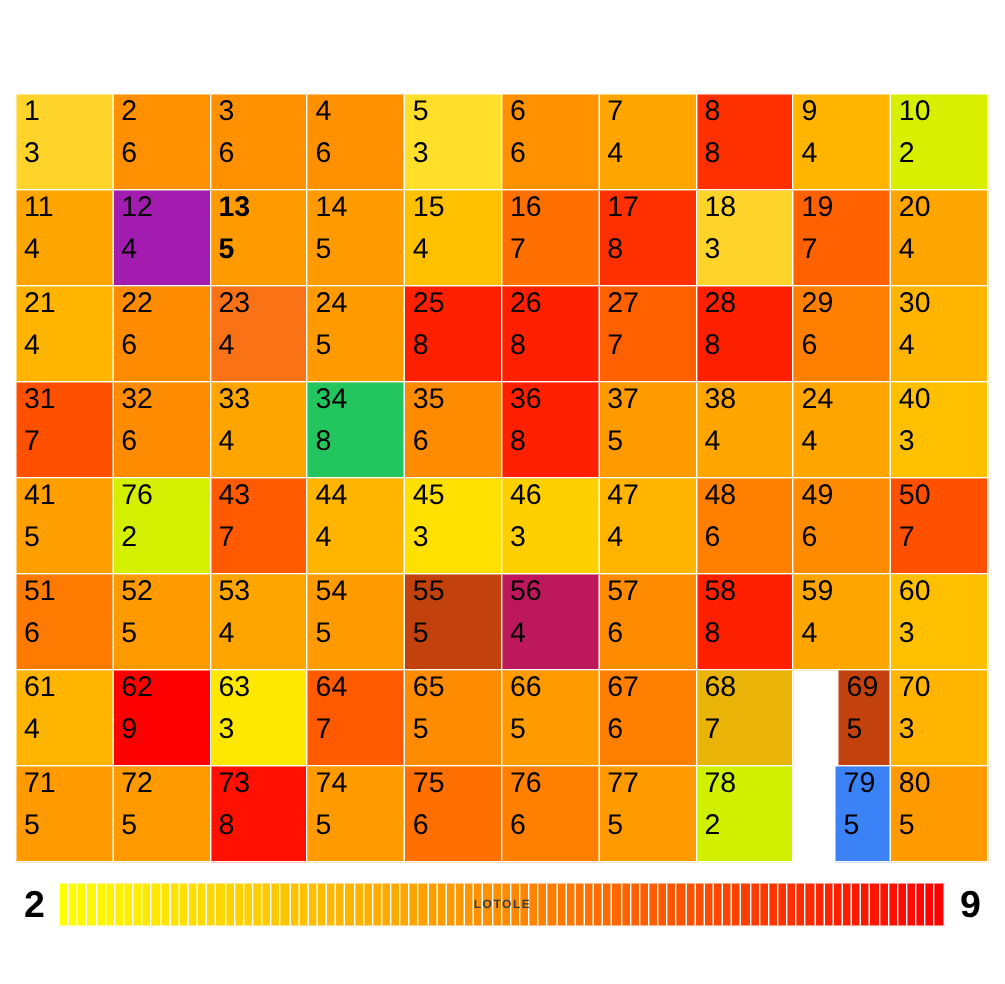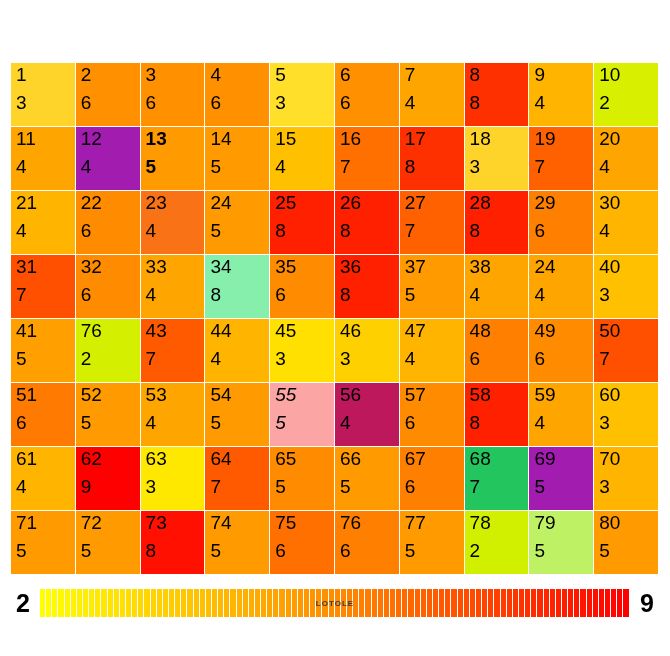--- a/index.html
+++ b/index.html
@@ -238,21 +238,21 @@
         <span class="cnt">7</span>
       </div>
       <div class="cell" style="background: rgb(255, 140, 0);">
         <span class="num">32</span>
         <span class="cnt">6</span>
       </div>
       <div class="cell" style="background: rgb(255, 165, 0);">
         <span class="num">33</span>
         <span class="cnt">4</span>
       </div>
-      <div class="cell" style="background: #86efac; padding-left: 20px;">
+      <div class="cell" style="background: #22c55e; padding-left: 20px;">
         <span class="num">34</span>
         <span class="cnt">8</span>
       </div>
       <div class="cell" style="background: rgb(255, 140, 0);">
         <span class="num">35</span>
         <span class="cnt">6</span>
       </div>
       <div class="cell" style="background: rgb(255, 32, 0);">
         <span class="num">36</span>
         <span class="cnt">8</span>
@@ -322,21 +322,21 @@
         <span class="cnt">5</span>
       </div>
       <div class="cell" style="background: rgb(255, 165, 0);">
         <span class="num">53</span>
         <span class="cnt">4</span>
       </div>
       <div class="cell" style="background: rgb(255, 154, 0);">
         <span class="num">54</span>
         <span class="cnt">5</span>
       </div>
-      <div class="cell" style="background: #fca5a5; font-style: italic;">
+      <div class="cell" style="background: #c2410c;">
         <span class="num">55</span>
         <span class="cnt">5</span>
       </div>
       <div class="cell" style="background: #be185d;">
         <span class="num">56</span>
         <span class="cnt">4</span>
       </div>
       <div class="cell" style="background: rgb(255, 140, 0);">
         <span class="num">57</span>
         <span class="cnt">6</span>
@@ -374,25 +374,25 @@
         <span class="cnt">5</span>
       </div>
       <div class="cell" style="background: rgb(255, 154, 0);">
         <span class="num">66</span>
         <span class="cnt">5</span>
       </div>
       <div class="cell" style="background: rgb(255, 128, 0); text-align: center;">
         <span class="num">67</span>
         <span class="cnt">6</span>
       </div>
-      <div class="cell" style="background: #22c55e;">
+      <div class="cell" style="background: #eab308;">
         <span class="num">68</span>
         <span class="cnt">7</span>
       </div>
-      <div class="cell" style="background: #a21caf;">
+      <div class="cell" style="background: #c2410c; margin-left: 30px;">
         <span class="num">69</span>
         <span class="cnt">5</span>
       </div>
       <div class="cell" style="background: rgb(255, 180, 0);">
         <span class="num">70</span>
         <span class="cnt">3</span>
       </div>
       <div class="cell" style="background: rgb(255, 154, 0);">
         <span class="num">71</span>
         <span class="cnt">5</span>
@@ -418,21 +418,21 @@
         <span class="cnt">6</span>
       </div>
       <div class="cell" style="background: rgb(255, 154, 0);">
         <span class="num">77</span>
         <span class="cnt">5</span>
       </div>
       <div class="cell" style="background: rgb(208, 240, 0);">
         <span class="num">78</span>
         <span class="cnt">2</span>
       </div>
-      <div class="cell" style="background: #bef264;">
+      <div class="cell" style="background: #3b82f6; margin-left: 28px;">
         <span class="num">79</span>
         <span class="cnt">5</span>
       </div>
       <div class="cell" style="background: rgb(255, 154, 0);">
         <span class="num">80</span>
         <span class="cnt">5</span>
       </div>
     </div>
 
   <div id="legend">

